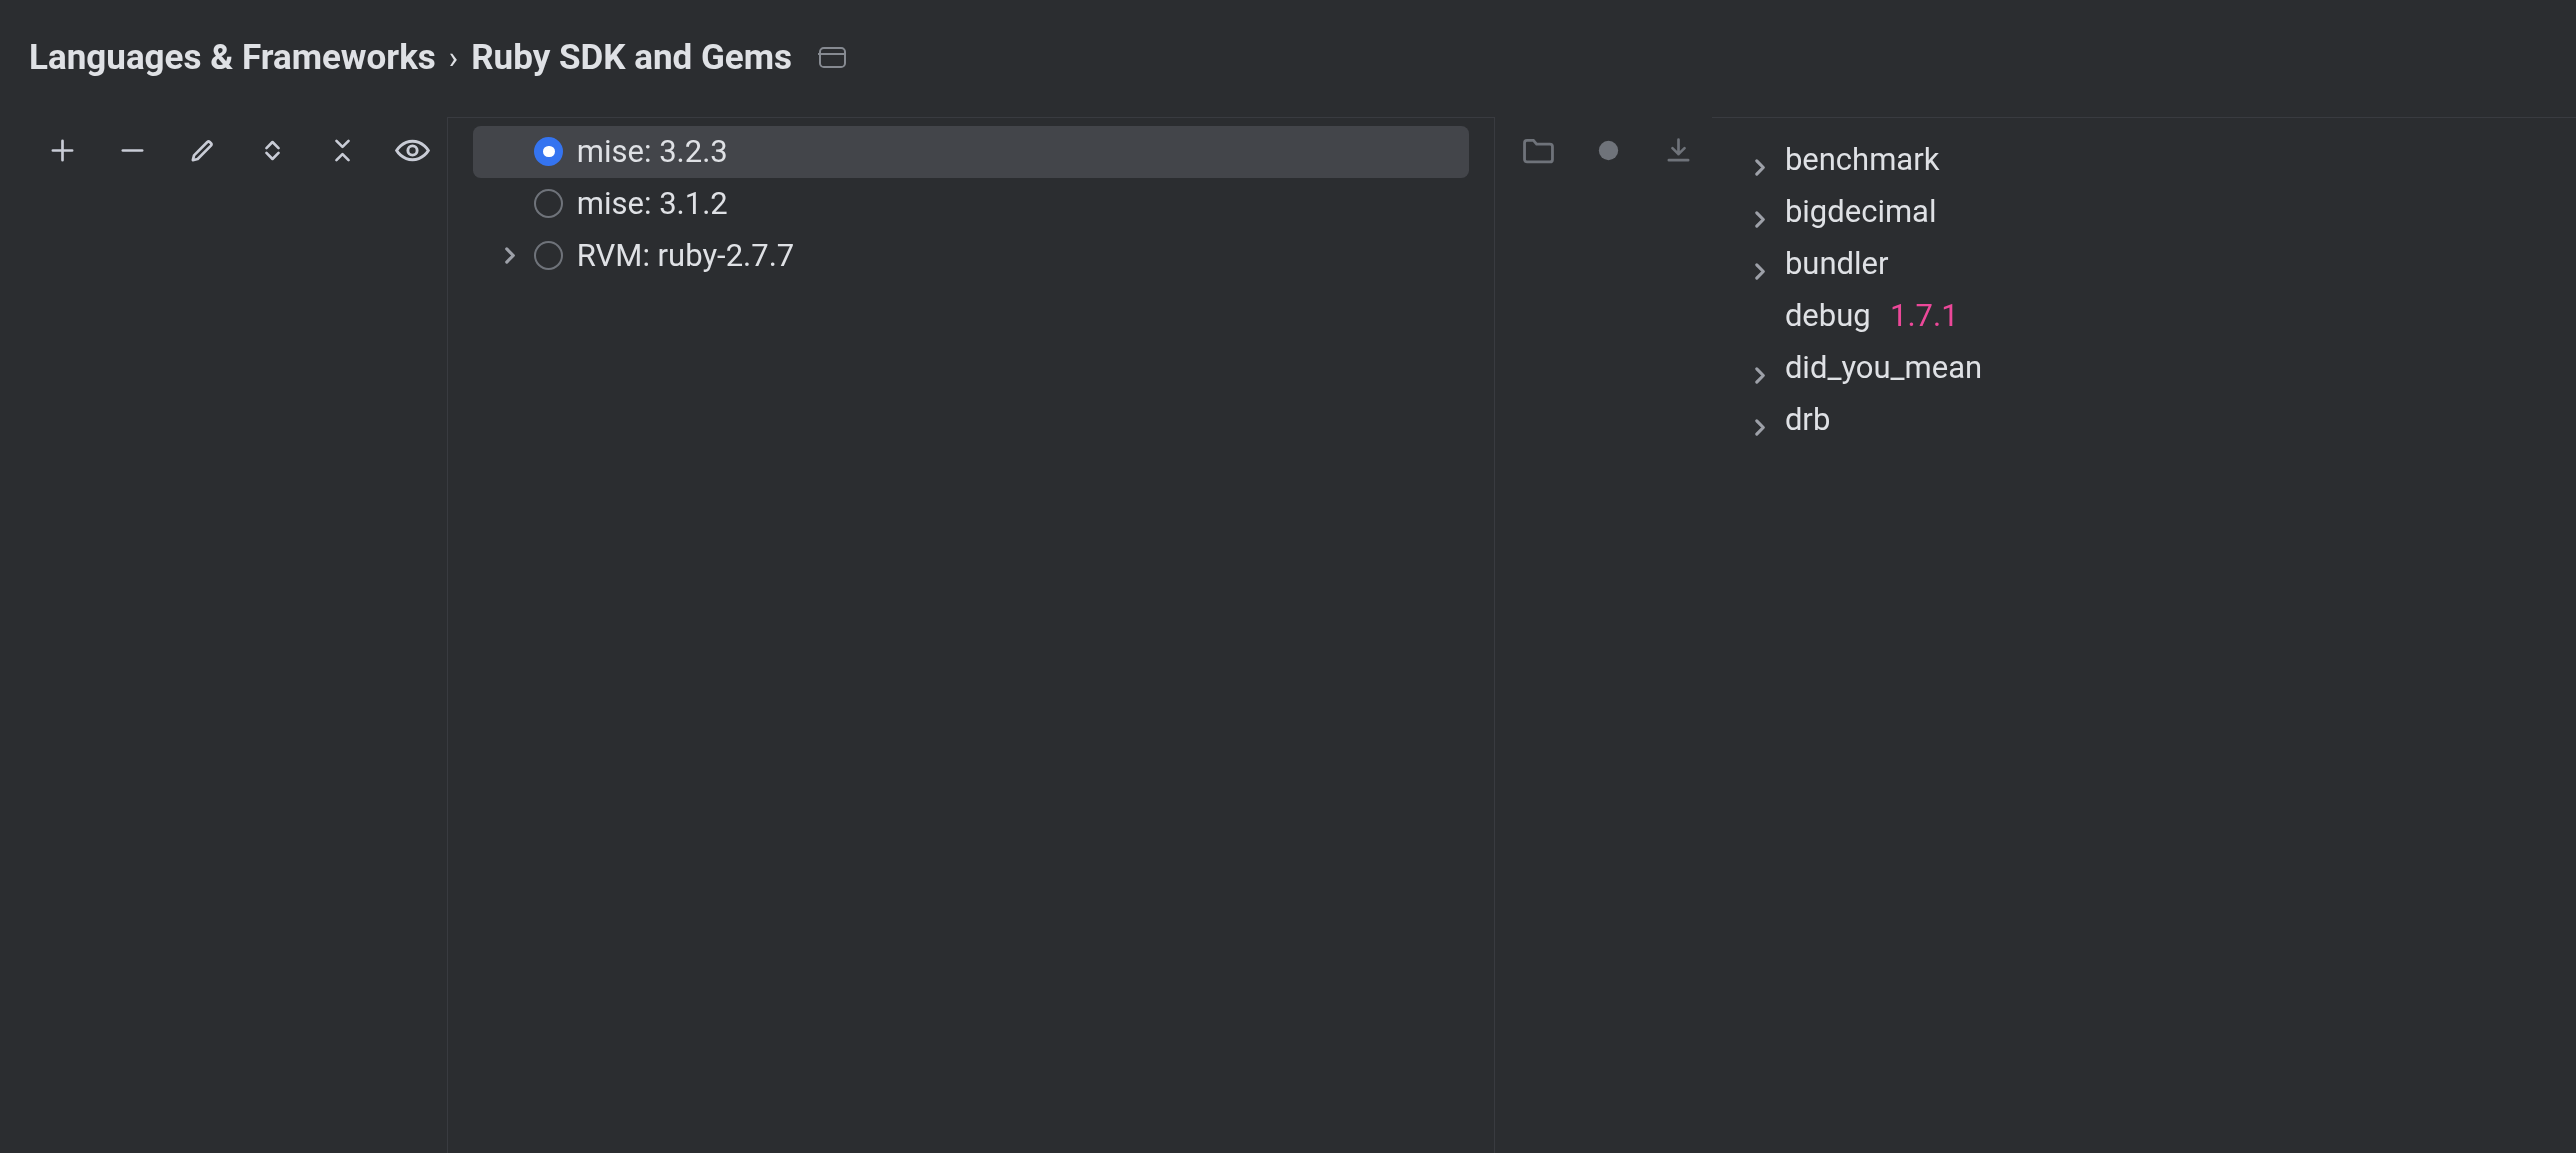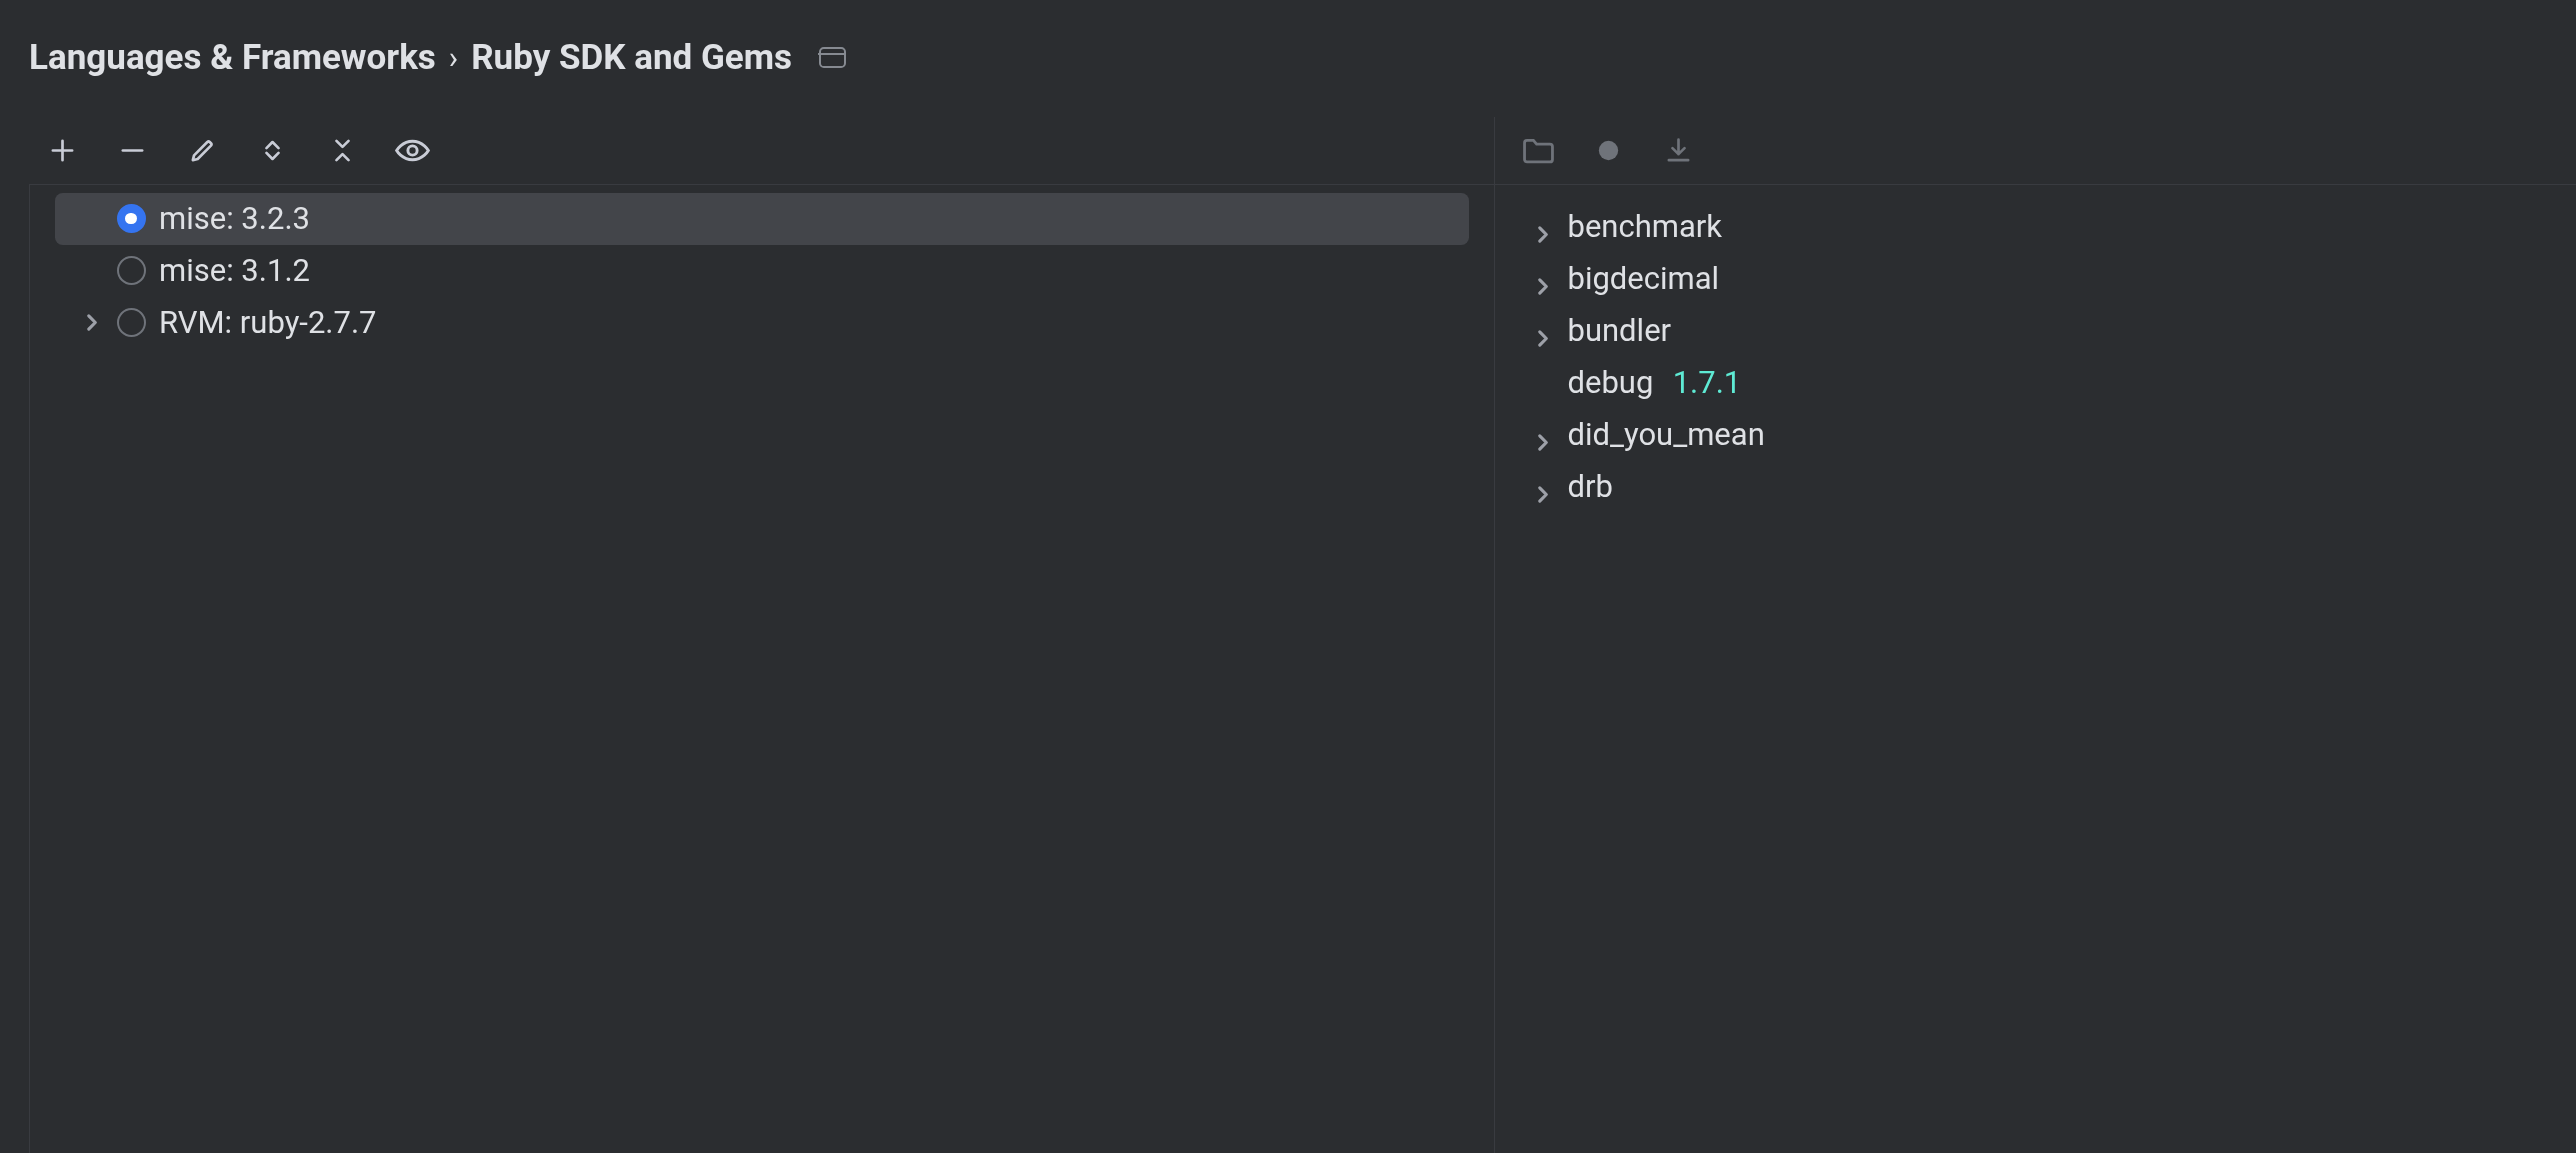--- a/index.html
+++ b/index.html
@@ -47,21 +47,21 @@
 
     .panels {
       display: flex;
       height: calc(100% - 115px);
       border-top: 1px solid transparent;
       padding: 0 0 0 29px;
     }
 
     .panel {
       display: flex;
-      flex-direction: column;
+      flex-direction: row;
     }
     .panel-left {
       flex: 0 0 1466px;
       border-right: 1.9px solid #393b40;
     }
     .panel-right {
       flex: 1;
     }
 
     .toolbar {
@@ -150,21 +150,21 @@
       padding-left: 38px;
       gap: 13.5px;
     }
     .gem-row .chev-slot {
       width: 21px;
       display: flex;
       align-items: center;
       justify-content: center;
     }
     .gem-name { font-size: 31px; font-weight: 400; }
-    .gem-version { font-size: 31px; color: #5eead4; padding-left: 5.8px; }
+    .gem-version { font-size: 31px; color: #ec4899; padding-left: 5.8px; }
   </style>
 </head>
 <body>
 
 <div class="breadcrumb">
   <span>Languages &amp; Frameworks</span>
   <span class="sep">›</span>
   <span>Ruby SDK and Gems</span>
   <span class="window-icon"></span>
 </div>

